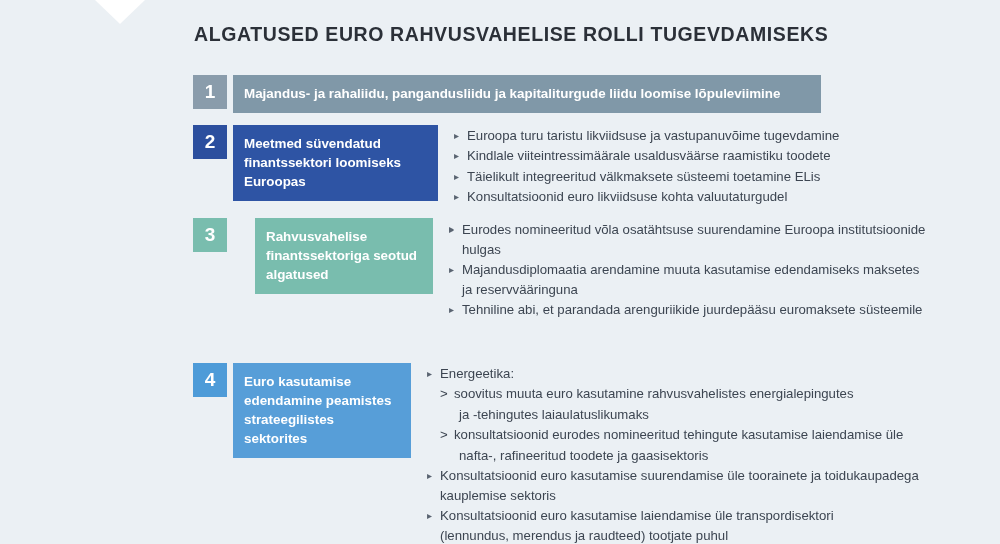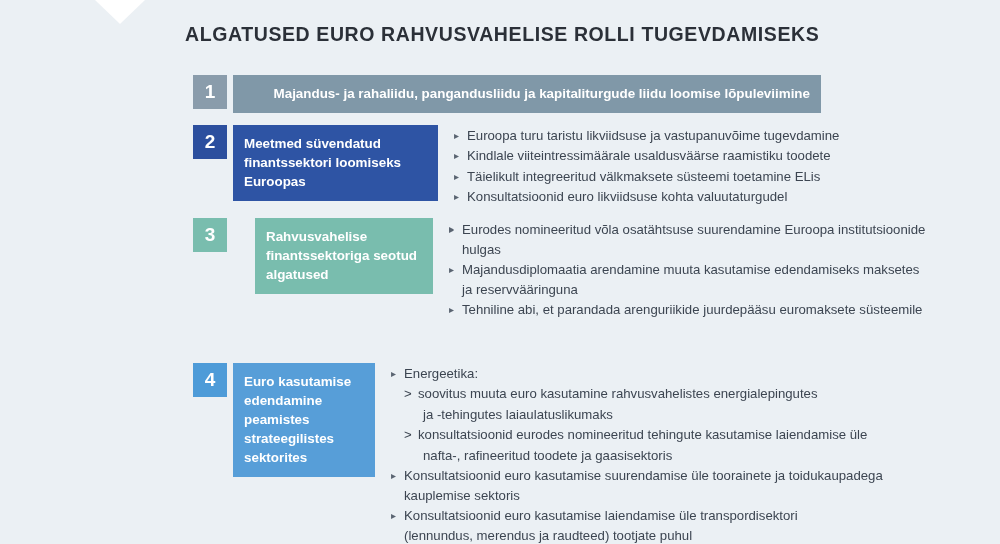--- a/index.html
+++ b/index.html
@@ -23,21 +23,21 @@
     left: 95px;
     width: 0;
     height: 0;
     border-left: 25px solid transparent;
     border-right: 25px solid transparent;
     border-top: 24px solid #ffffff;
   }
 
   #page-title {
     position: absolute;
-    left: 185px;
+    left: 194px;
     top: 10px;
     font-size: 19.5px;
     font-weight: bold;
     letter-spacing: 0.6px;
     color: #2b3038;
   }
 
   .section {
     position: absolute;
     left: 193px;
@@ -65,31 +65,30 @@
     font-weight: bold;
     font-size: 13.4px;
     line-height: 19px;
     padding: 9px 11px 10px 11px;
   }
 
   
   #section-1 { top: 75px; }
   #section-1 .label-box {
     width: 588px;
-    text-align: right;
   }
 
   #section-2 { top: 125px; }
   #section-2 .label-box { width: 205px; min-height: 72px; }
 
   #section-3 { top: 218px; }
   #section-3 .label-box { width: 178px; min-height: 68px; }
 
   #section-4 { top: 363px; }
-  #section-4 .label-box { width: 142px; min-height: 72px; }
+  #section-4 .label-box { width: 178px; min-height: 72px; }
 
   .bullets {
     margin-left: 16px;
     font-size: 13.2px;
     line-height: 19.4px;
     color: #3c4551;
     padding-top: 1px;
   }
 
   .bullet {

